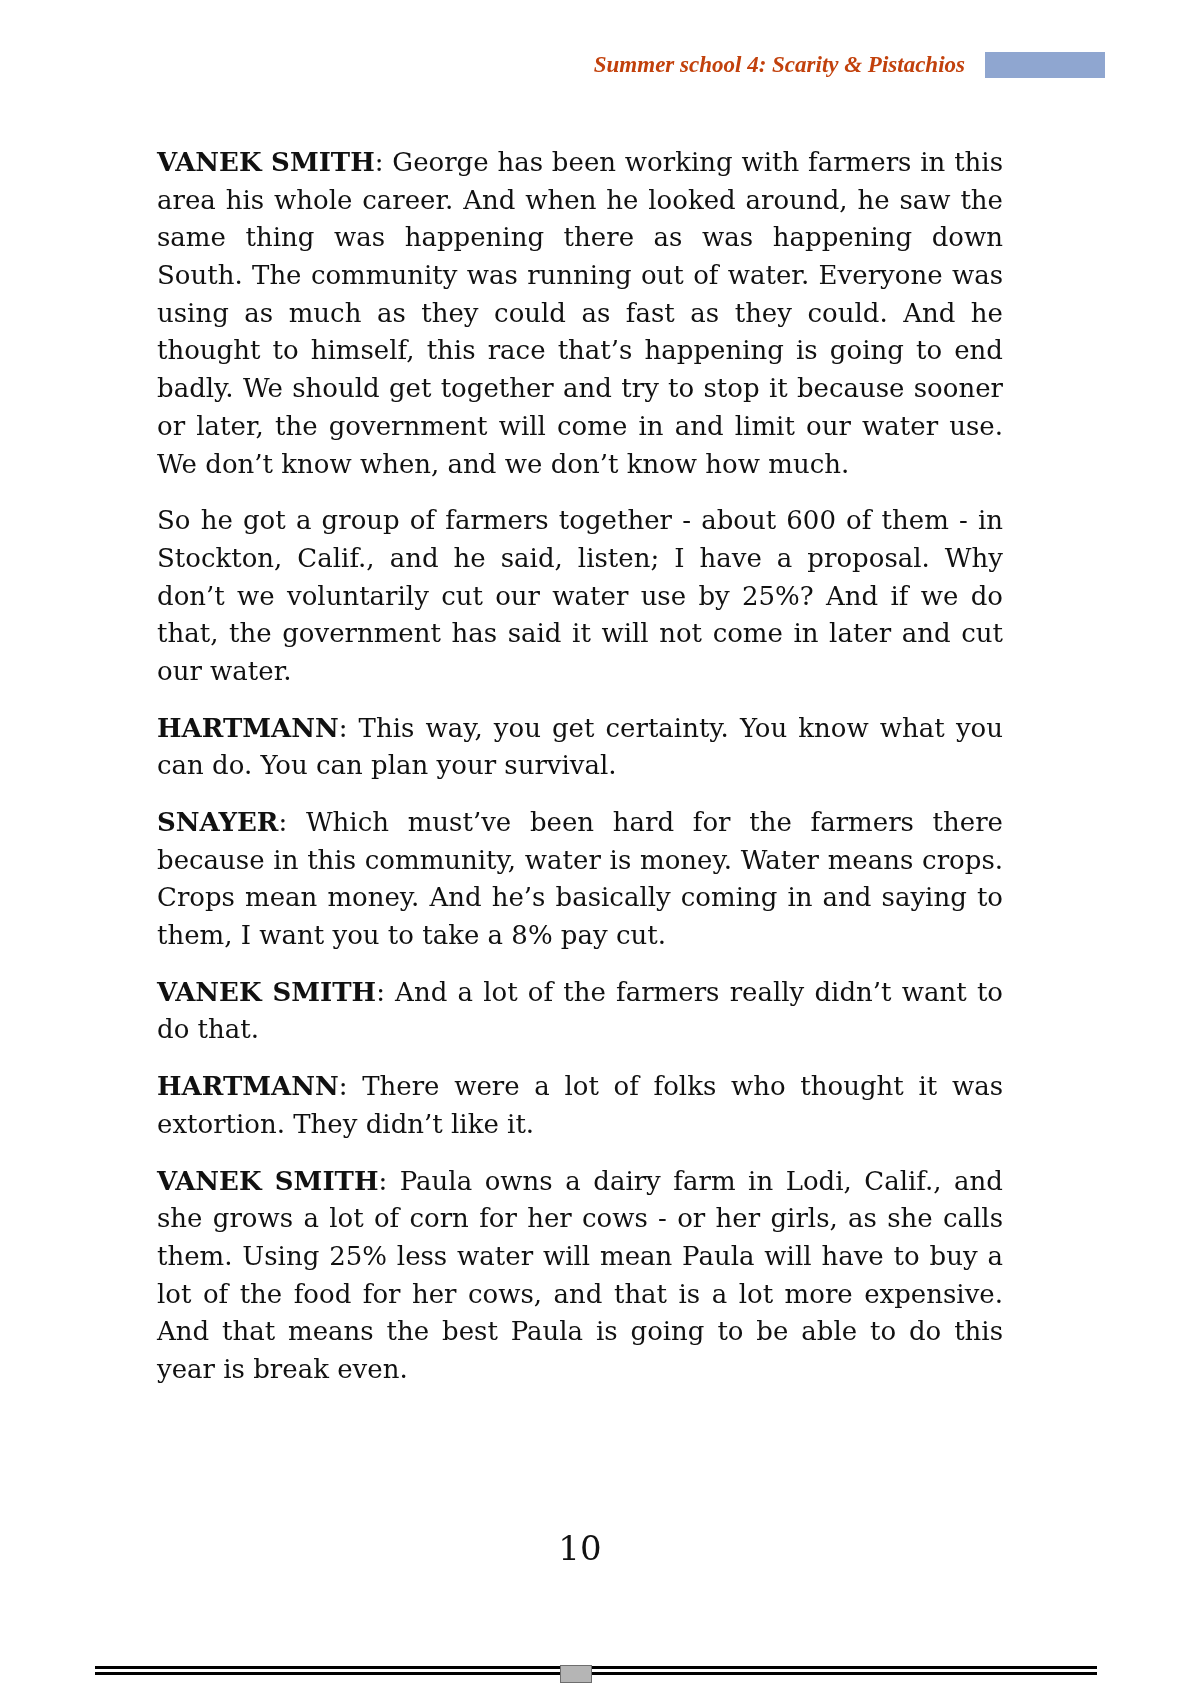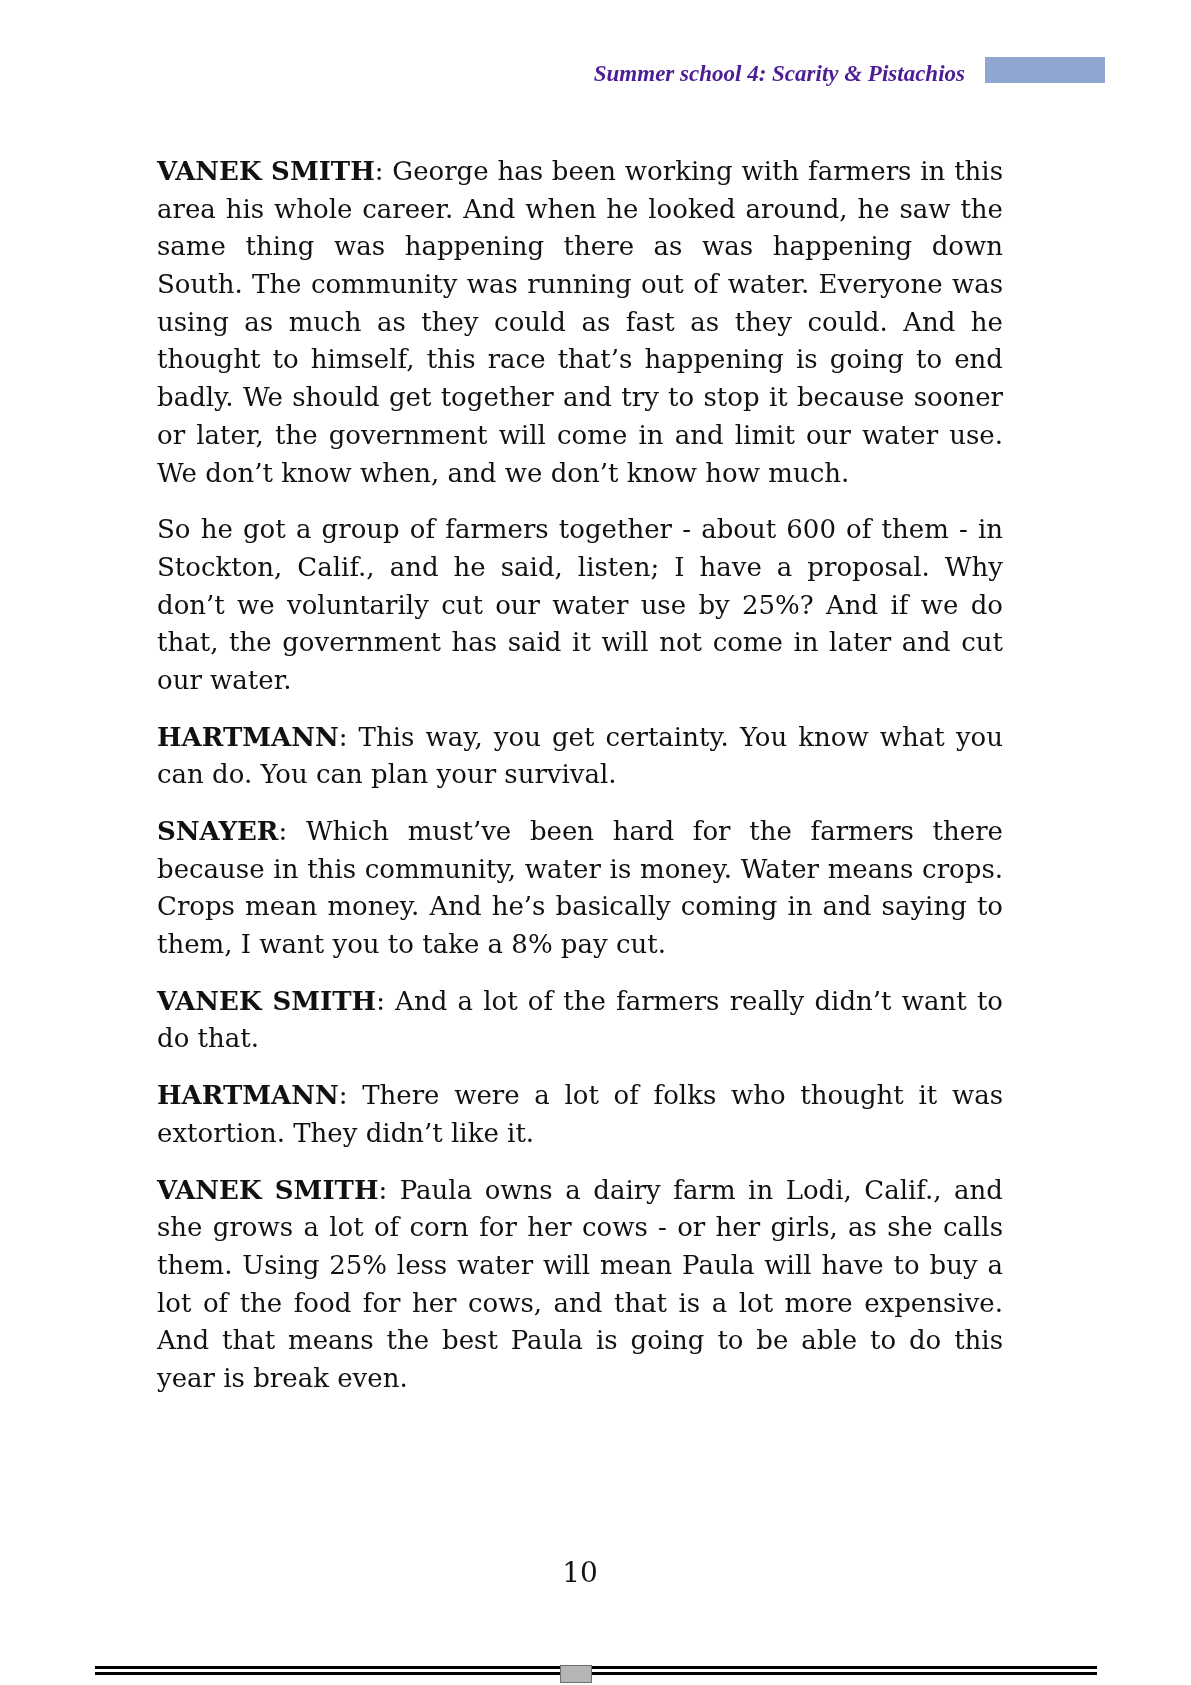--- a/index.html
+++ b/index.html
@@ -21,23 +21,22 @@
     justify-content: flex-end;
     align-items: center;
     padding: 52px 86px 0 0;
     gap: 20px;
   }
   .header-title {
     font-family: "Liberation Serif", "DejaVu Serif", serif;
     font-style: italic;
     font-weight: bold;
     font-size: 23px;
-    color: #4c1d95;
+    color: #c2410c;
     white-space: nowrap;
-    margin-top: 9px;
   }
   .header-accent {
     display: inline-block;
     width: 120px;
     height: 26px;
     background: #8fa6d0;
   }
   .transcript {
     padding: 50px 188px 0 157px;
     font-size: 26px;
@@ -49,23 +48,22 @@
   }
   .speaker {
     font-weight: bold;
   }
   .page-footer {
     position: absolute;
     top: 1528px;
     left: 157px;
     width: 846px;
     text-align: center;
-    font-size: 28px;
+    font-size: 34px;
     color: #111111;
-    margin-top: 28px;
   }
   .bottom-rule {
     position: absolute;
     top: 1666px;
     left: 95px;
     width: 1002px;
     height: 3px;
     border-top: 3px solid #000000;
     border-bottom: 3px solid #000000;
     background: #ffffff;

